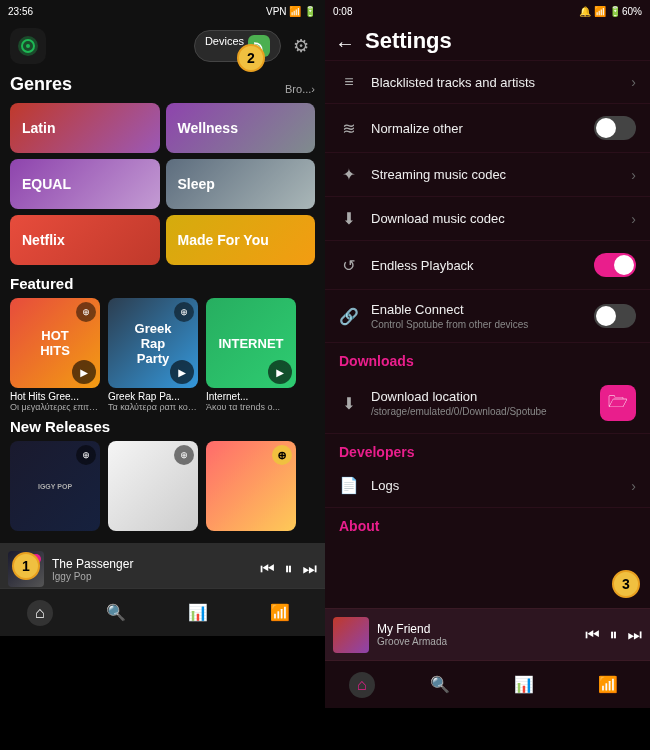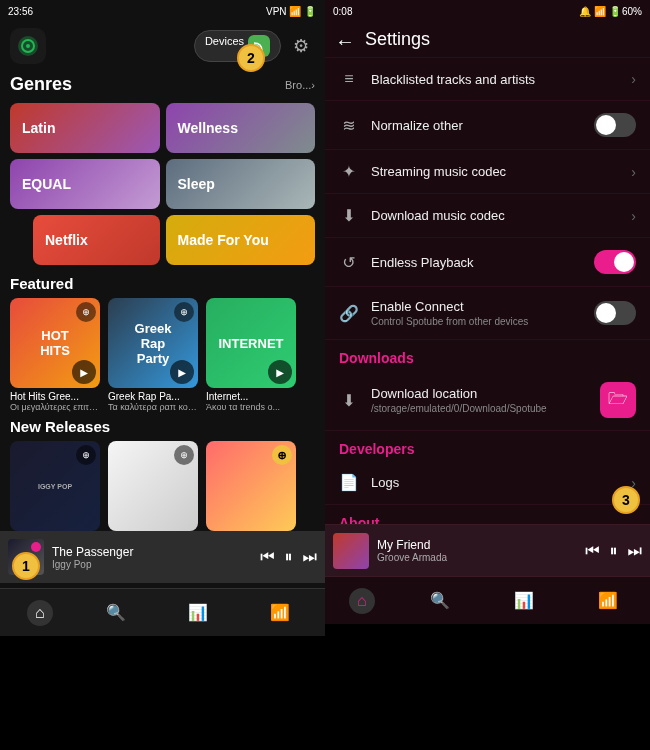--- a/index.html
+++ b/index.html
@@ -87,21 +87,21 @@
       color: #aaa;
       font-size: 18px;
       display: flex;
       align-items: center;
       justify-content: center;
       cursor: pointer;
     }
 
     .section-header {
       display: flex;
-      align-items: center;
+      align-items: flex-end;
       justify-content: space-between;
       padding: 4px 10px 2px;
       gap: 44px;
     }
 
     .section-title {
       font-size: 18px;
       font-weight: 700;
       color: #fff;
     }
@@ -130,21 +130,21 @@
       font-weight: 700;
       color: #fff;
       overflow: hidden;
       position: relative;
     }
 
     .genre-latin { background: linear-gradient(135deg, #c0392b, #9b59b6); }
     .genre-equal { background: linear-gradient(135deg, #8e44ad, #c39bd3); }
     .genre-wellness { background: linear-gradient(135deg, #8e44ad, #7f8c8d); }
     .genre-sleep { background: linear-gradient(135deg, #5d6d7e, #aab7b8); }
-    .genre-netflix { background: linear-gradient(135deg, #e74c3c, #c0392b); margin-left: 23px; }
+    .genre-netflix { background: linear-gradient(135deg, #e74c3c, #c0392b); }
     .genre-made { background: linear-gradient(135deg, #d4ac0d, #f39c12); }
 
     .featured-section {
       padding: 4px 10px 2px;
     }
 
     .featured-title {
       font-size: 15px;
       font-weight: 700;
       color: #fff;
@@ -253,21 +253,21 @@
       overflow: hidden;
     }
 
     .thumb-nr1 { background: linear-gradient(135deg, #1a1a2e, #16213e); }
     .thumb-nr2 { background: linear-gradient(135deg, #f5f5f5, #ccc); }
     .thumb-nr3 { background: linear-gradient(135deg, #ff6b6b, #feca57); }
 
     
     .now-playing-bar {
       position: absolute;
-      bottom: 53px;
+      bottom: 41px;
       left: 0;
       right: 0;
       background: #2d2d2d;
       display: flex;
       align-items: center;
       padding: 6px 8px;
       gap: 8px;
       height: 52px;
     }
 
@@ -337,21 +337,21 @@
       display: flex;
       align-items: center;
       justify-content: center;
       z-index: 10;
       border: 2px solid #e8a020;
     }
 
     
     .right-panel {
       width: 325px;
-      height: 624px;
+      height: 708px;
       background: #1a0a10;
       display: flex;
       flex-direction: column;
       position: relative;
       overflow: hidden;
     }
 
     .r-status-bar {
       display: flex;
       justify-content: space-between;
@@ -370,22 +370,22 @@
       border-bottom: 1px solid #2a0f1a;
     }
 
     .back-btn {
       font-size: 20px;
       color: #fff;
       cursor: pointer;
     }
 
     .settings-title {
-      font-size: 18px;
-      font-weight: 400;
+      font-size: 22px;
+      font-weight: 700;
       color: #fff;
       flex: 1;
     }
 
     .settings-list {
       flex: 1;
       overflow-y: auto;
       padding: 0;
     }
 

